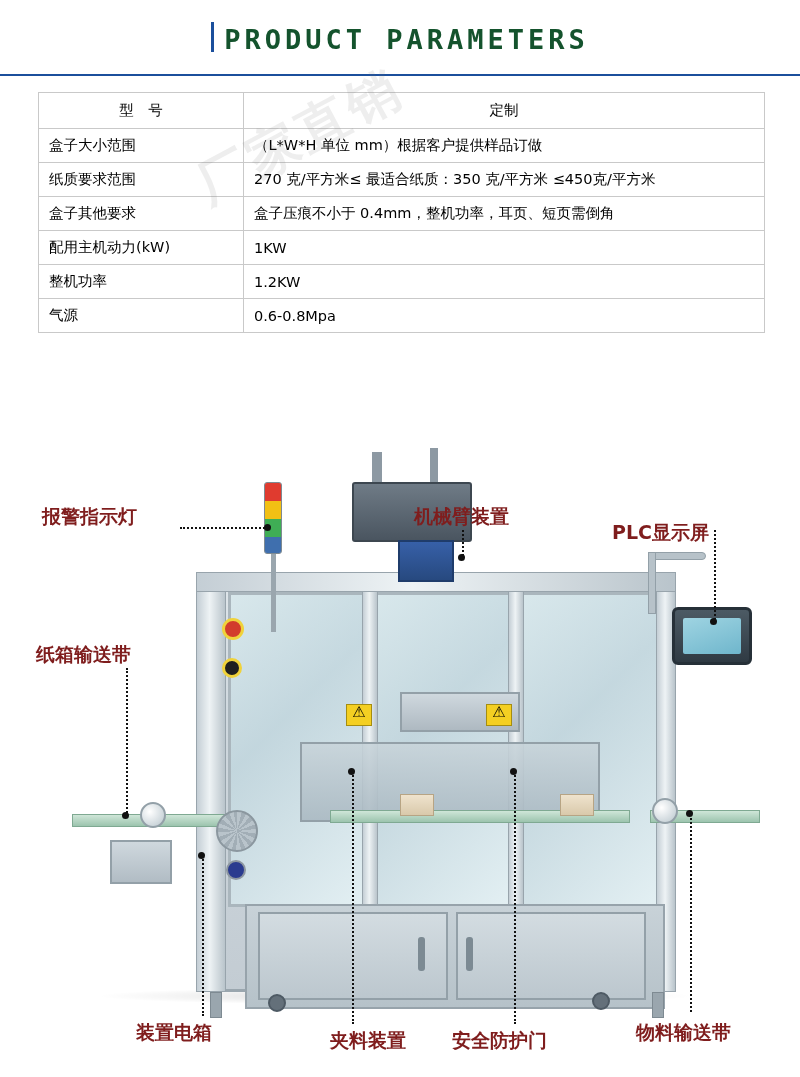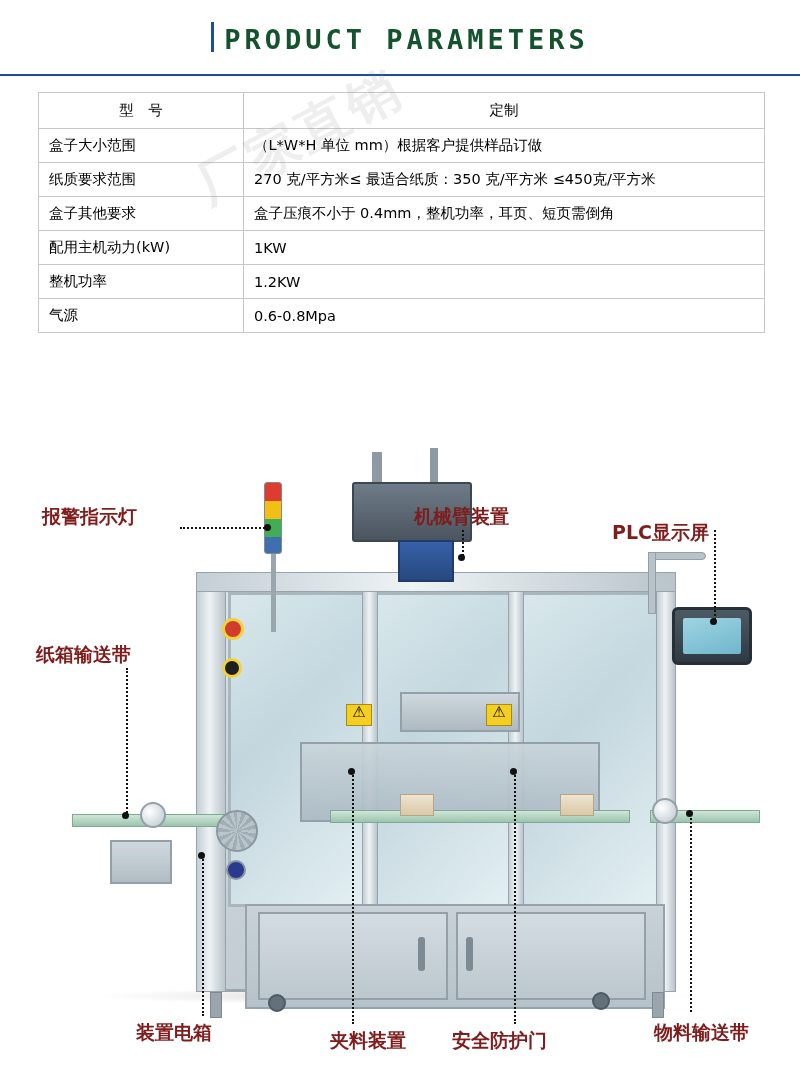--- a/index.html
+++ b/index.html
@@ -426,17 +426,17 @@
   <div class="dot" style="left:198px;top:410px;"></div>
 
   <span class="callout-label" style="left:330px;top:586px;">夹料装置</span>
   <div class="lead" style="left:352px;top:330px;height:252px;"></div>
   <div class="dot" style="left:348px;top:326px;"></div>
 
   <span class="callout-label" style="left:452px;top:586px;">安全防护门</span>
   <div class="lead" style="left:514px;top:330px;height:252px;"></div>
   <div class="dot" style="left:510px;top:326px;"></div>
 
-  <span class="callout-label" style="left:654px;top:578px;">物料输送带</span>
+  <span class="callout-label" style="left:636px;top:578px;">物料输送带</span>
   <div class="lead" style="left:690px;top:372px;height:198px;"></div>
   <div class="dot" style="left:686px;top:368px;"></div>
 
 </div>
 
 </body></html>

